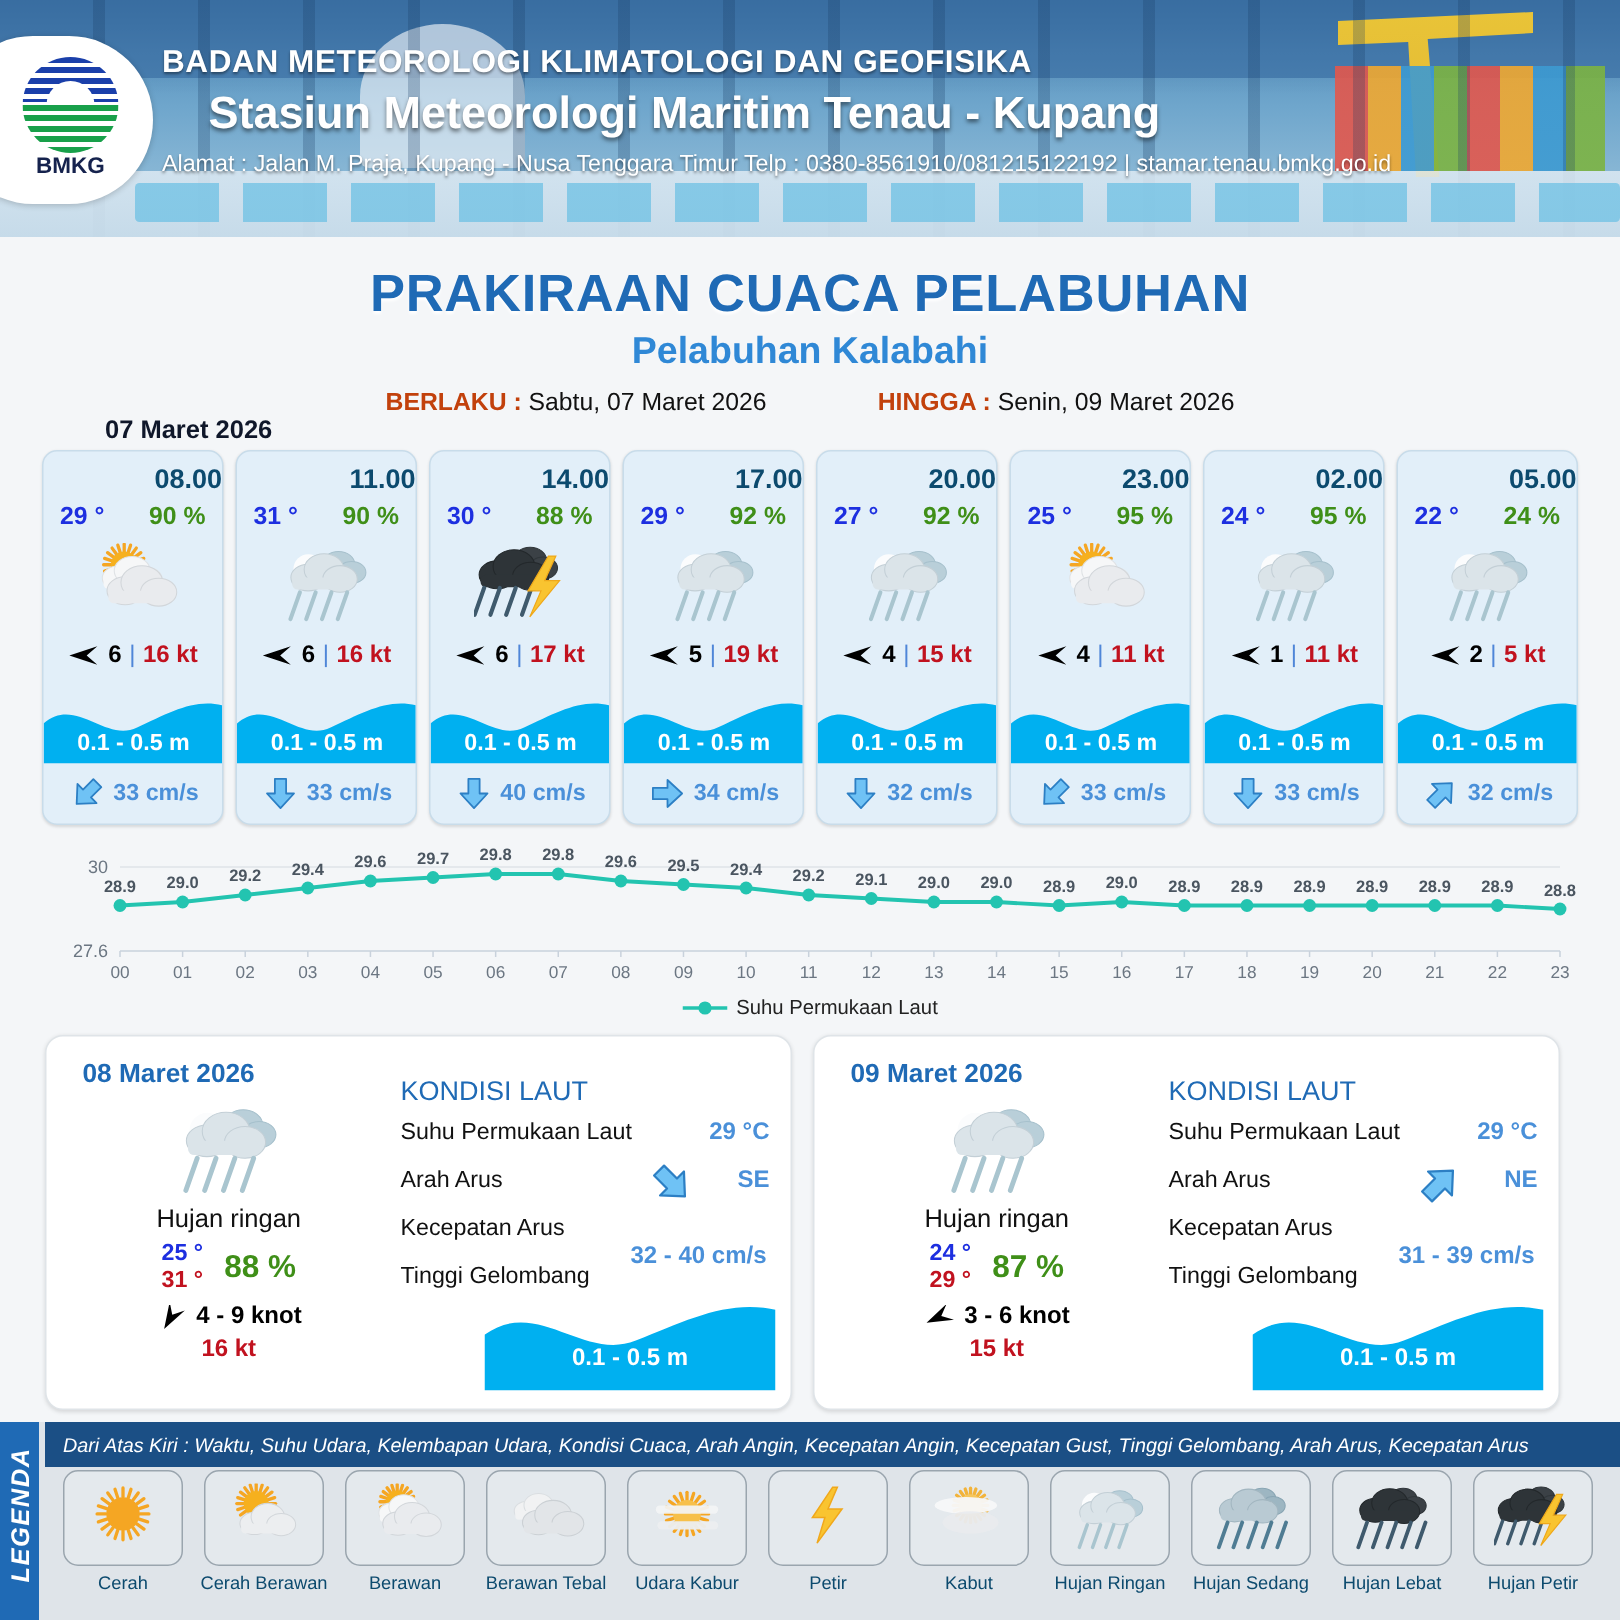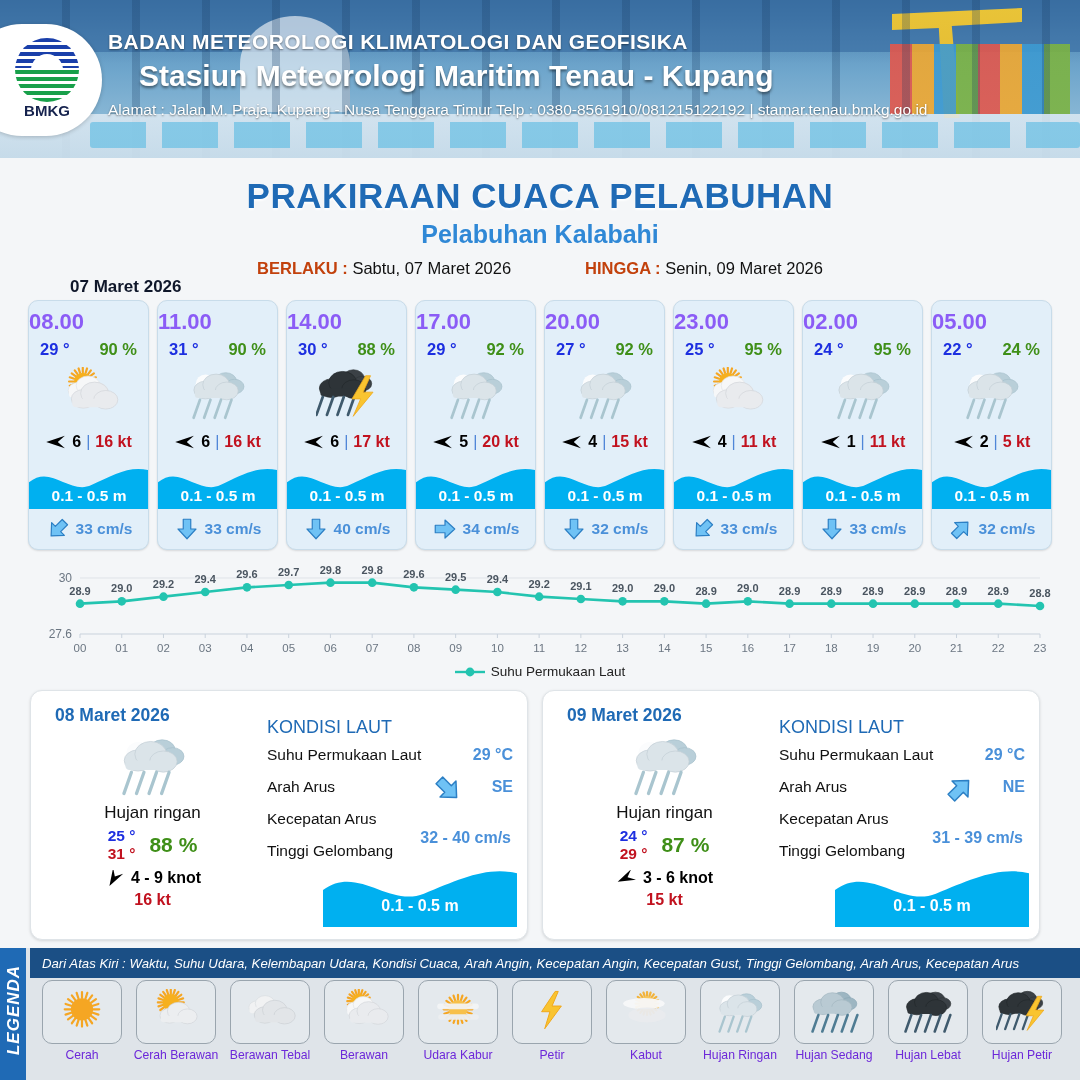--- a/index.html
+++ b/index.html
@@ -57,21 +57,21 @@
   .t-valid b{font-weight:bold;color:#c2410c;text-align:right;}
   .t-valid span{font-weight:normal;}
 
   
   .day-label{position:absolute;left:30px;top:277px;font-size:17px;font-weight:bold;color:#0f172a;margin-left:40px;}
 
   
   .cards{position:absolute;left:28px;top:300px;width:1024px;display:flex;gap:8px;}
   .card{width:120px;height:248px;background:#e2eff9;border:1px solid #c8dcea;border-radius:10px;
         position:relative;overflow:hidden;box-shadow:0 1px 2px rgba(0,0,0,.12);}
-  .c-time{text-align:left;font-size:22px;font-weight:bold;color:#8b5cf6;margin-top:8px;}
+  .c-time{text-align:right;font-size:18px;font-weight:bold;color:#0c4a6e;margin-top:8px;}
   .c-row{display:flex;justify-content:space-between;padding:0 11px;margin-top:5px;}
   .c-temp{font-size:16.5px;font-weight:bold;color:#1d2fe0;}
   .c-hum{font-size:16.5px;font-weight:bold;color:#3f8f18;}
   .c-icon{height:62px;display:flex;align-items:center;justify-content:center;margin-top:4px;}
   .c-wind{display:flex;align-items:center;justify-content:center;gap:5px;margin-top:8px;}
   .c-deg{font-size:16px;font-weight:bold;color:#000;}
   .c-bar{color:#4f86d8;font-size:16px;}
   .c-kt{font-size:16px;font-weight:bold;color:#c1121f;}
   .wave{position:absolute;left:0;bottom:40px;width:120px;height:46px;}
   .wave-txt{position:absolute;left:0;bottom:44px;width:120px;text-align:center;font-size:15.5px;
@@ -121,21 +121,21 @@
   .lg-side span{position:absolute;left:-36px;top:52px;width:100px;text-align:center;color:#fff;
        font-size:17px;font-weight:bold;font-style:italic;letter-spacing:1px;transform:rotate(-90deg);}
   .lg-note{position:absolute;left:30px;top:0;width:1050px;height:30px;background:#1b4f85;color:#fff;
        font-size:13.2px;font-style:italic;display:flex;align-items:center;padding-left:12px;
        box-sizing:border-box;}
   .lg-items{position:absolute;left:30px;top:32px;width:1050px;display:flex;gap:6px;padding-left:8px;
        box-sizing:border-box;}
   .lg-item{width:88px;text-align:center;}
   .lg-box{width:78px;height:62px;margin:0 auto;border:1px solid #9aa5ae;border-radius:10px;
        background:#e4e9ed;display:flex;align-items:center;justify-content:center;}
-  .lg-lbl{font-size:12.2px;color:#6d28d9;margin-top:4px;}
+  .lg-lbl{font-size:12.2px;color:#0c4a6e;margin-top:4px;}
 </style>
 </head>
 <body>
 
 <div class="page">
 
   <div class="header">
     <div class="hdr-sky"></div>
     <div class="hdr-water"></div>
     <div class="hdr-ship"></div>
@@ -348,21 +348,21 @@
             <line x1="33.96714285714285" y1="32.8848" x2="27.656428571428567" y2="50.76515714285714" stroke="#a9c5cf" stroke-width="2.734642857142857" stroke-linecap="round"></line>
             <line x1="44.485" y1="32.8848" x2="38.174285714285716" y2="50.76515714285714" stroke="#a9c5cf" stroke-width="2.734642857142857" stroke-linecap="round"></line>
           </svg>
         </div>
     <div class="c-wind">
       <svg class="barb" viewBox="0 0 24 18">
     <polygon points="1,9 22,2 14,9 22,16" fill="#000"></polygon>
   </svg>
       <span class="c-deg">5</span>
       <span class="c-bar">|</span>
-      <span class="c-kt">20 kt</span>
+      <span class="c-kt">19 kt</span>
     </div>
     <div class="wave"><svg width="120" height="46" viewBox="0 0 120 46">
     <path d="M0,19.32 C 21.599999999999998,0.92 40.800000000000004,32.199999999999996 62.400000000000006,22.08
              C 84,11.96 100.8,2.3000000000000003 120,7.36 L 120,46 L 0,46 Z" fill="#00b0f0"></path>
   </svg></div>
     <div class="wave-txt">0.1 - 0.5 m</div>
     <div class="c-cur">
       <svg width="24" height="24" viewBox="0 0 32 32" style="transform:rotate(90deg)">
     <polygon points="16,3 28,16 21,16 21,29 11,29 11,16 4,16" fill="#6fc2f5" stroke="#2c7fc4" stroke-width="1.6" stroke-linejoin="round"></polygon>
   </svg>
@@ -862,35 +862,20 @@
           <ellipse cx="28.525714285714287" cy="22.17577142857143" rx="11.142857142857142" ry="8.914285714285715" fill="#eceef0" stroke="#d2d6da" stroke-width="0.7"></ellipse>
           <ellipse cx="37.44" cy="27.37577142857143" rx="9.657142857142858" ry="7.428571428571429" fill="#eceef0" stroke="#d2d6da" stroke-width="0.7"></ellipse>
           <rect x="10.697142857142858" y="26.632914285714286" width="33.42857142857143" height="6.685714285714286" rx="2.9714285714285715" fill="#eceef0"></rect>
             </svg>
           </div>
                  <div class="lg-lbl">Cerah Berawan</div>
         </div>
         <div class="lg-item">
           <div class="lg-box">
             <svg width="52" height="45.427200000000006" viewBox="0 0 52 45.427200000000006">
-              <ellipse cx="13.260000000000002" cy="18.3352" rx="8.450000000000001" ry="6.5" fill="#f1f2f3" stroke="#dadee1" stroke-width="0.7"></ellipse>
-          <ellipse cx="21.060000000000002" cy="14.4352" rx="9.75" ry="7.800000000000001" fill="#f1f2f3" stroke="#dadee1" stroke-width="0.7"></ellipse>
-          <ellipse cx="28.86" cy="18.9852" rx="8.450000000000001" ry="6.5" fill="#f1f2f3" stroke="#dadee1" stroke-width="0.7"></ellipse>
-          <rect x="5.460000000000001" y="18.3352" width="29.25" height="5.8500000000000005" rx="2.6" fill="#f1f2f3"></rect>
-              <ellipse cx="20.948571428571434" cy="25.970285714285716" rx="10.622857142857143" ry="8.17142857142857" fill="#e2e5e8" stroke="#cbd0d4" stroke-width="0.7"></ellipse>
-          <ellipse cx="30.754285714285718" cy="21.06742857142857" rx="12.257142857142858" ry="9.805714285714286" fill="#e2e5e8" stroke="#cbd0d4" stroke-width="0.7"></ellipse>
-          <ellipse cx="40.56" cy="26.787428571428574" rx="10.622857142857143" ry="8.17142857142857" fill="#e2e5e8" stroke="#cbd0d4" stroke-width="0.7"></ellipse>
-          <rect x="11.142857142857146" y="25.970285714285716" width="36.77142857142857" height="7.354285714285714" rx="3.2685714285714287" fill="#e2e5e8"></rect>
-            </svg>
-          </div>
-                 <div class="lg-lbl">Berawan Tebal</div>
-        </div>
-        <div class="lg-item">
-          <div class="lg-box">
-            <svg width="52" height="45.427200000000006" viewBox="0 0 52 45.427200000000006">
               <line x1="28.377142857142857" y1="12.168000000000001" x2="32.31428571428572" y2="12.168000000000001" stroke="#f5a623" stroke-width="2.2" stroke-linecap="round"></line>
               <line x1="28.00629108918499" y1="14.509465911663888" x2="31.750736459055624" y2="15.726109963802967" stroke="#f5a623" stroke-width="2.2" stroke-linecap="round"></line>
               <line x1="26.930037340235316" y1="16.621732825941827" x2="30.115252820945827" y2="18.93592733353905" stroke="#f5a623" stroke-width="2.2" stroke-linecap="round"></line>
               <line x1="25.253732825941825" y1="18.298037340235318" x2="27.56792733353905" y2="21.483252820945825" stroke="#f5a623" stroke-width="2.2" stroke-linecap="round"></line>
               <line x1="23.14146591166389" y1="19.374291089184993" x2="24.358109963802967" y2="23.118736459055626" stroke="#f5a623" stroke-width="2.2" stroke-linecap="round"></line>
               <line x1="20.8" y1="19.74514285714286" x2="20.8" y2="23.682285714285715" stroke="#f5a623" stroke-width="2.2" stroke-linecap="round"></line>
               <line x1="18.458534088336116" y1="19.374291089184993" x2="17.241890036197034" y2="23.118736459055626" stroke="#f5a623" stroke-width="2.2" stroke-linecap="round"></line>
               <line x1="16.346267174058177" y1="18.298037340235318" x2="14.032072666460953" y2="21.483252820945825" stroke="#f5a623" stroke-width="2.2" stroke-linecap="round"></line>
               <line x1="14.669962659764685" y1="16.621732825941827" x2="11.484747179054178" y2="18.935927333539052" stroke="#f5a623" stroke-width="2.2" stroke-linecap="round"></line>
               <line x1="13.593708910815009" y1="14.509465911663888" x2="9.849263540944376" y2="15.726109963802969" stroke="#f5a623" stroke-width="2.2" stroke-linecap="round"></line>
@@ -913,20 +898,35 @@
           <ellipse cx="30.680000000000003" cy="22.0272" rx="11.700000000000001" ry="9.36" fill="#e9ebee" stroke="#d2d6da" stroke-width="0.7"></ellipse>
           <ellipse cx="40.040000000000006" cy="27.4872" rx="10.14" ry="7.800000000000001" fill="#e9ebee" stroke="#d2d6da" stroke-width="0.7"></ellipse>
           <rect x="11.960000000000004" y="26.7072" width="35.1" height="7.0200000000000005" rx="3.12" fill="#e9ebee"></rect>
             </svg>
           </div>
                  <div class="lg-lbl">Berawan</div>
         </div>
         <div class="lg-item">
           <div class="lg-box">
             <svg width="52" height="45.427200000000006" viewBox="0 0 52 45.427200000000006">
+              <ellipse cx="13.260000000000002" cy="18.3352" rx="8.450000000000001" ry="6.5" fill="#f1f2f3" stroke="#dadee1" stroke-width="0.7"></ellipse>
+          <ellipse cx="21.060000000000002" cy="14.4352" rx="9.75" ry="7.800000000000001" fill="#f1f2f3" stroke="#dadee1" stroke-width="0.7"></ellipse>
+          <ellipse cx="28.86" cy="18.9852" rx="8.450000000000001" ry="6.5" fill="#f1f2f3" stroke="#dadee1" stroke-width="0.7"></ellipse>
+          <rect x="5.460000000000001" y="18.3352" width="29.25" height="5.8500000000000005" rx="2.6" fill="#f1f2f3"></rect>
+              <ellipse cx="20.948571428571434" cy="25.970285714285716" rx="10.622857142857143" ry="8.17142857142857" fill="#e2e5e8" stroke="#cbd0d4" stroke-width="0.7"></ellipse>
+          <ellipse cx="30.754285714285718" cy="21.06742857142857" rx="12.257142857142858" ry="9.805714285714286" fill="#e2e5e8" stroke="#cbd0d4" stroke-width="0.7"></ellipse>
+          <ellipse cx="40.56" cy="26.787428571428574" rx="10.622857142857143" ry="8.17142857142857" fill="#e2e5e8" stroke="#cbd0d4" stroke-width="0.7"></ellipse>
+          <rect x="11.142857142857146" y="25.970285714285716" width="36.77142857142857" height="7.354285714285714" rx="3.2685714285714287" fill="#e2e5e8"></rect>
+            </svg>
+          </div>
+                 <div class="lg-lbl">Berawan Tebal</div>
+        </div>
+        <div class="lg-item">
+          <div class="lg-box">
+            <svg width="52" height="45.427200000000006" viewBox="0 0 52 45.427200000000006">
               <line x1="35.471428571428575" y1="20.28" x2="40.392857142857146" y2="20.28" stroke="#f5a623" stroke-width="2.2" stroke-linecap="round"></line>
               <line x1="35.00786386148124" y1="23.20683238957986" x2="39.688420573819535" y2="24.727637454753708" stroke="#f5a623" stroke-width="2.2" stroke-linecap="round"></line>
               <line x1="33.662546675294145" y1="25.847166032427282" x2="37.64406602618228" y2="28.739909166923812" stroke="#f5a623" stroke-width="2.2" stroke-linecap="round"></line>
               <line x1="31.56716603242728" y1="27.942546675294146" x2="34.45990916692381" y2="31.92406602618228" stroke="#f5a623" stroke-width="2.2" stroke-linecap="round"></line>
               <line x1="28.92683238957986" y1="29.28786386148124" x2="30.44763745475371" y2="33.968420573819536" stroke="#f5a623" stroke-width="2.2" stroke-linecap="round"></line>
               <line x1="26" y1="29.751428571428573" x2="26" y2="34.67285714285715" stroke="#f5a623" stroke-width="2.2" stroke-linecap="round"></line>
               <line x1="23.073167610420143" y1="29.28786386148124" x2="21.552362545246293" y2="33.968420573819536" stroke="#f5a623" stroke-width="2.2" stroke-linecap="round"></line>
               <line x1="20.43283396757272" y1="27.942546675294146" x2="17.540090833076192" y2="31.92406602618228" stroke="#f5a623" stroke-width="2.2" stroke-linecap="round"></line>
               <line x1="18.337453324705855" y1="25.847166032427282" x2="14.35593397381772" y2="28.739909166923816" stroke="#f5a623" stroke-width="2.2" stroke-linecap="round"></line>
               <line x1="16.99213613851876" y1="23.206832389579862" x2="12.311579426180465" y2="24.72763745475371" stroke="#f5a623" stroke-width="2.2" stroke-linecap="round"></line>

